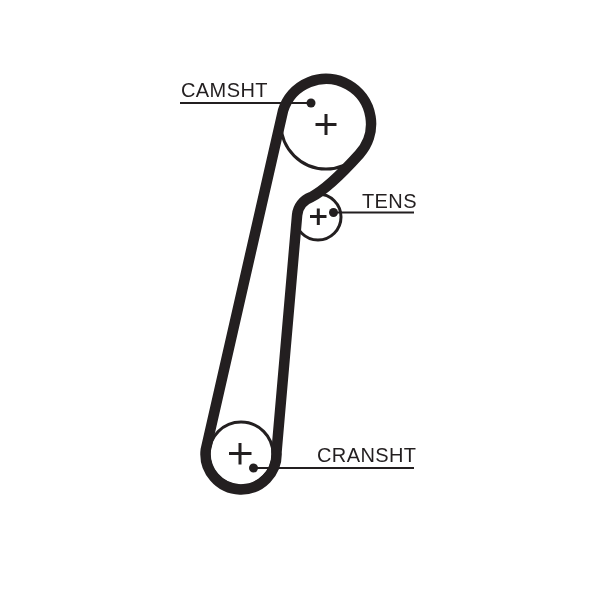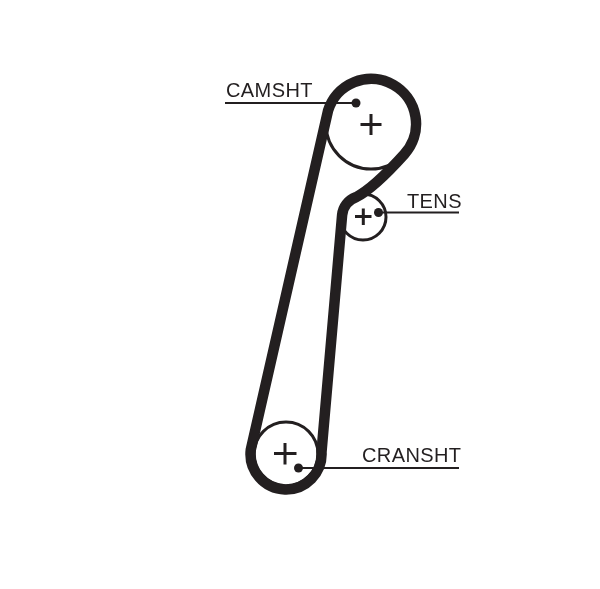--- a/index.html
+++ b/index.html
@@ -8,21 +8,20 @@
   body {
     background: var(--paper);
     font-family: "Liberation Sans", sans-serif;
     overflow: hidden;
   }
   .stage {
     position: relative;
     width: 600px;
     height: 589px;
     background: var(--paper);
-    padding-left: 45px;
   }
   svg { display: block; }
   .pulley-circle {
     fill: var(--paper);
     stroke: var(--ink);
     stroke-width: 3;
   }
   .center-cross {
     stroke: var(--ink);
     stroke-width: 3;

